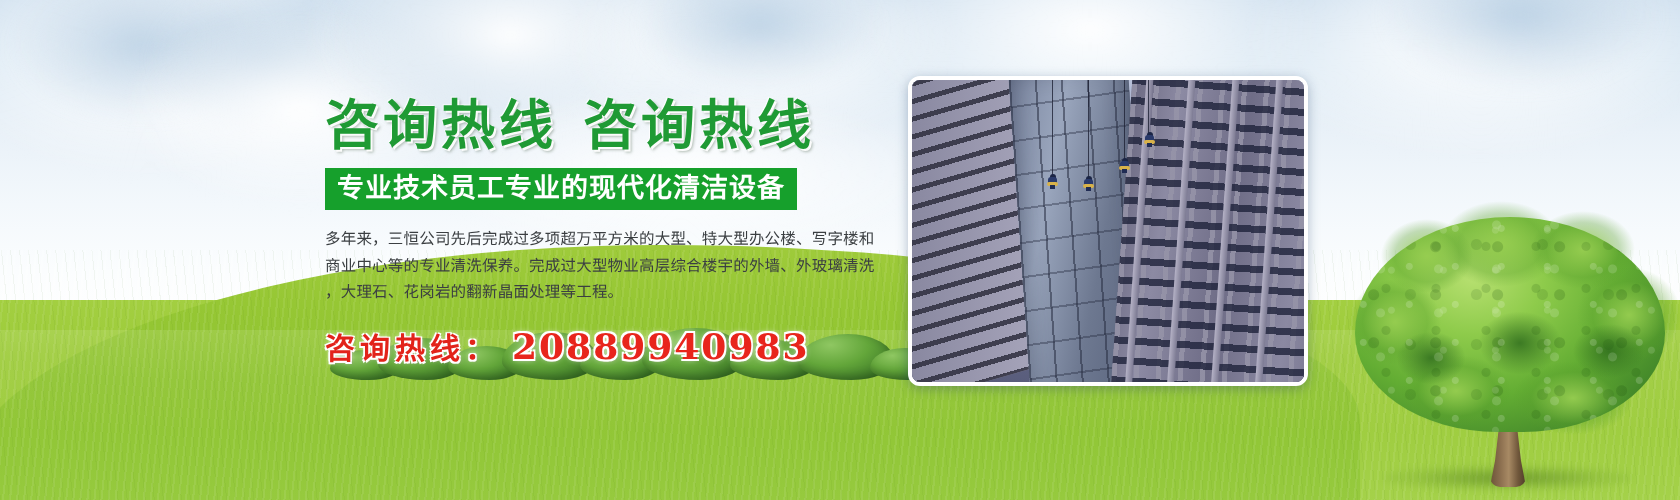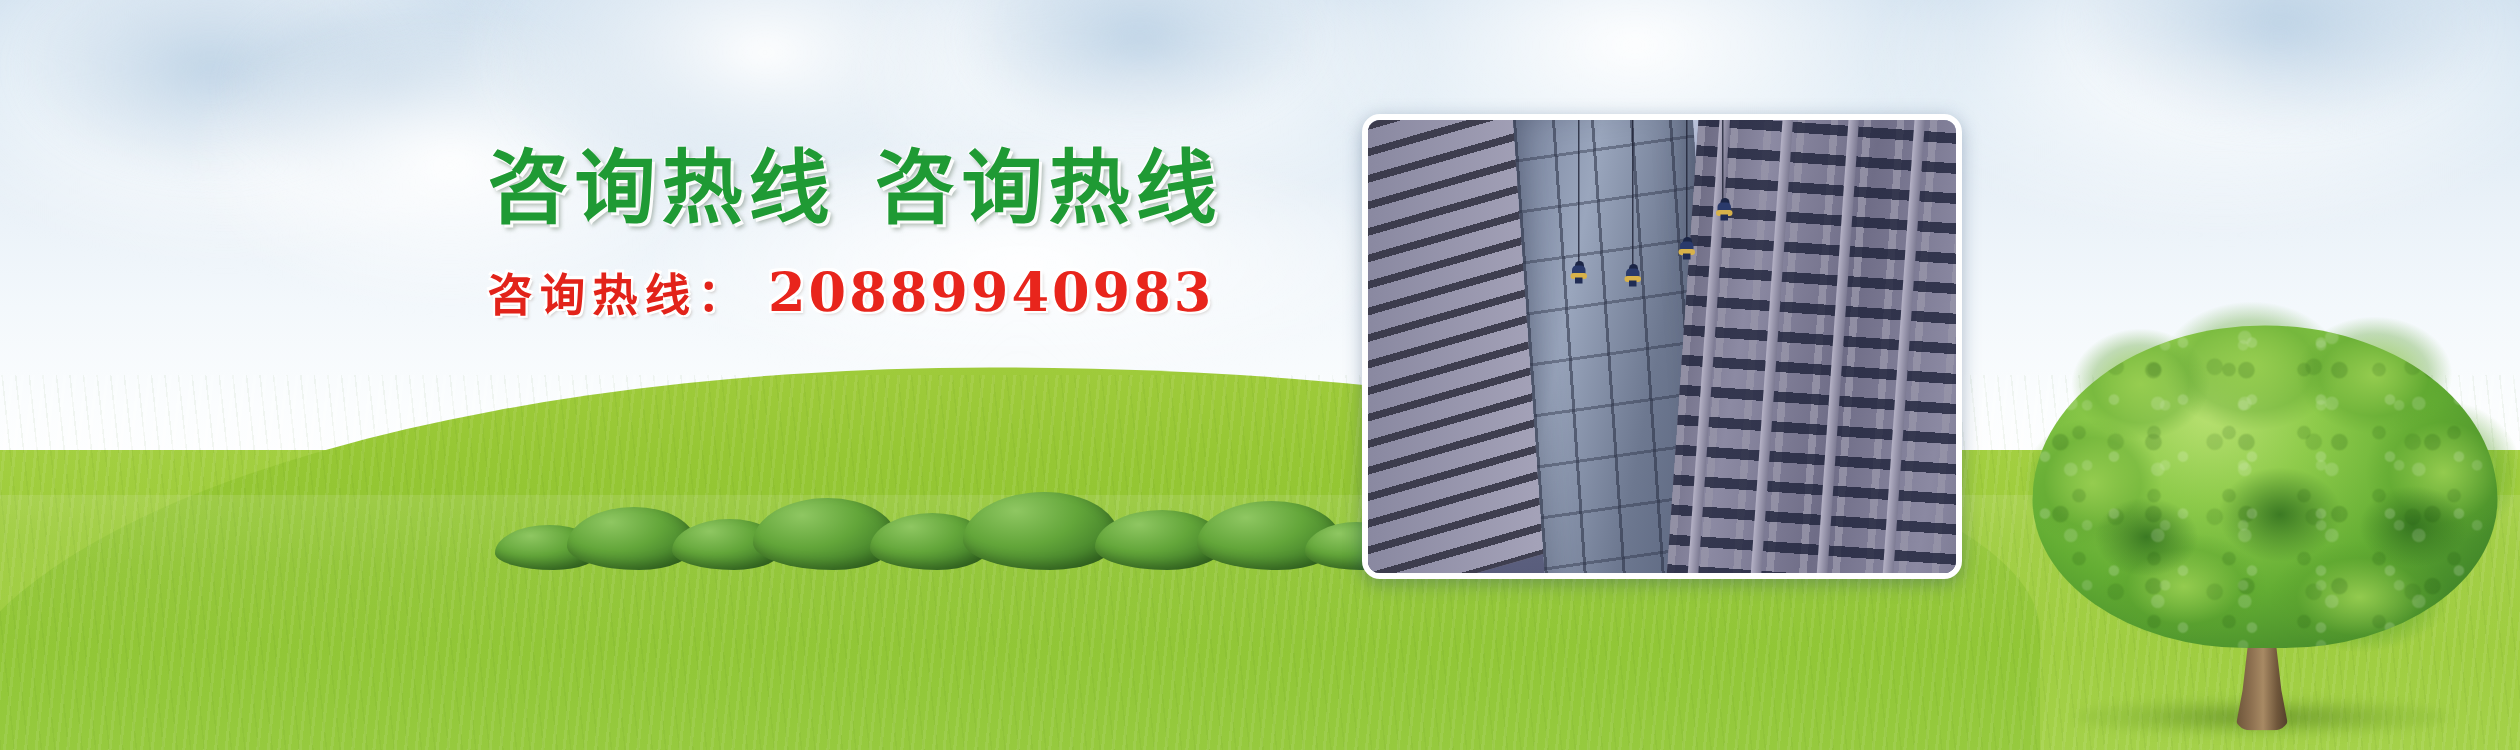--- a/index.html
+++ b/index.html
@@ -505,21 +505,29 @@
     <div class="canopy-dark" style="left:120px; top:96px;  width:110px; height:84px;"></div>
     <div class="canopy-dark" style="left:40px;  top:118px; width:92px;  height:70px;"></div>
     <div class="canopy-dark" style="left:216px; top:110px; width:96px;  height:72px;"></div>
     <div class="canopy-texture"></div>
   </div>
 
   <div class="text-block">
 
     <h1 class="headline"><span>咨询热线</span><span class="gap"></span><span>咨询热线</span></h1>
 
-
+    <div class="subtitle-bar">
+      <div class="subtitle-text">专业技术员工专业的现代化清洁设备</div>
+    </div>
+
+    <div class="body-copy">
+      <p>多年来，三恒公司先后完成过多项超万平方米的大型、特大型办公楼、写字楼和</p>
+      <p>商业中心等的专业清洗保养。完成过大型物业高层综合楼宇的外墙、外玻璃清洗</p>
+      <p>，大理石、花岗岩的翻新晶面处理等工程。</p>
+    </div>
 
     <div class="hotline">
       <span class="hotline-label">咨询热线：</span><span class="hotline-number">20889940983</span>
     </div>
 
 
   </div>
 
 </div>
 

